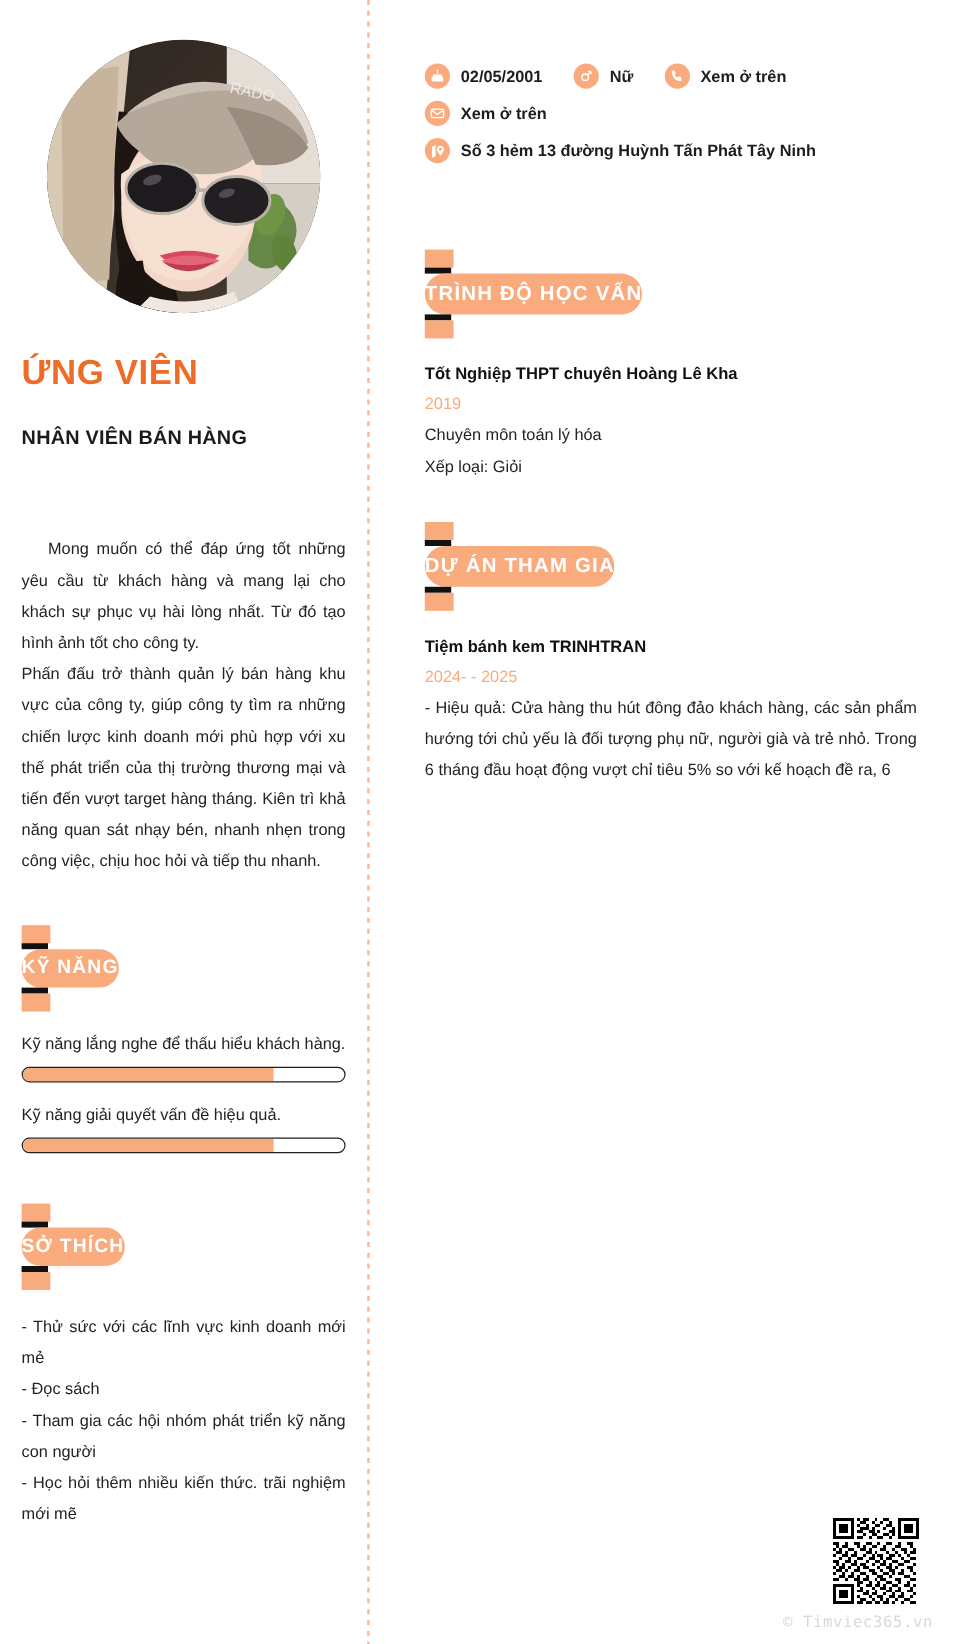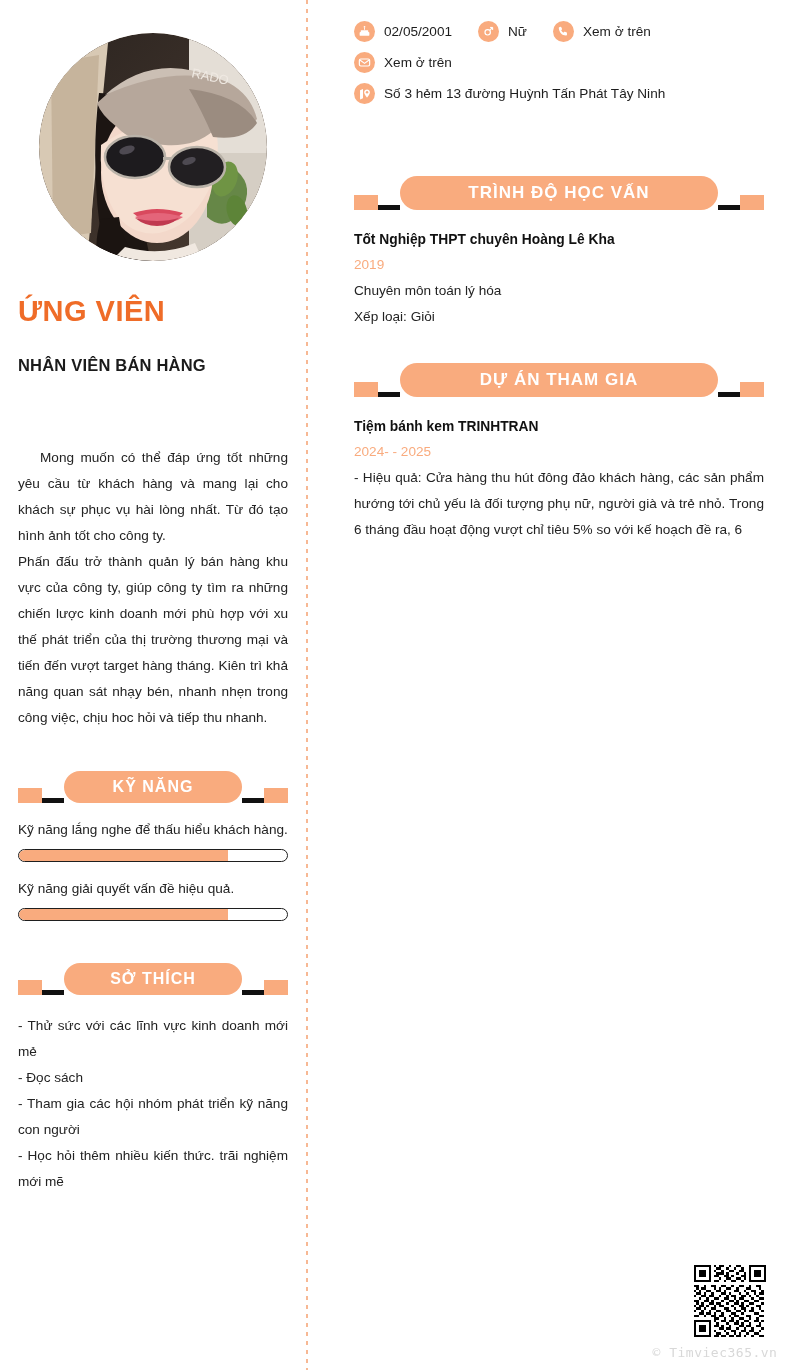--- a/index.html
+++ b/index.html
@@ -63,22 +63,23 @@
     line-height: 26px;
     color: #232323;
     text-align: justify;
   }
   .objective p { text-align: justify; }
   .objective p.first { text-indent: 22px; }
 
   
   .sec-head {
     display: flex;
-    align-items: flex-end;
+    align-items: flex-start;
     width: 100%;
+    flex-direction: column;
   }
   .sec-head .cap {
     width: 24px; height: 15px;
     background: #f9ab7e;
     flex: none;
   }
   .sec-head .bar {
     width: 22px; height: 5px;
     background: #111111;
     flex: none;
@@ -131,21 +132,22 @@
 
   
   .right {
     position: absolute;
     left: 306px; top: 0;
     width: 494px; height: 1370px;
     padding: 0 36px 0 48px;
   }
 
   .contact {
-    margin-top: 21px;
+    margin-top: 53px;
+    font-weight: bold;
   }
   .contact-row {
     display: flex;
     align-items: center;
     margin-bottom: 10px;
     flex-wrap: nowrap;
   }
   .contact-item {
     display: flex;
     align-items: center;

